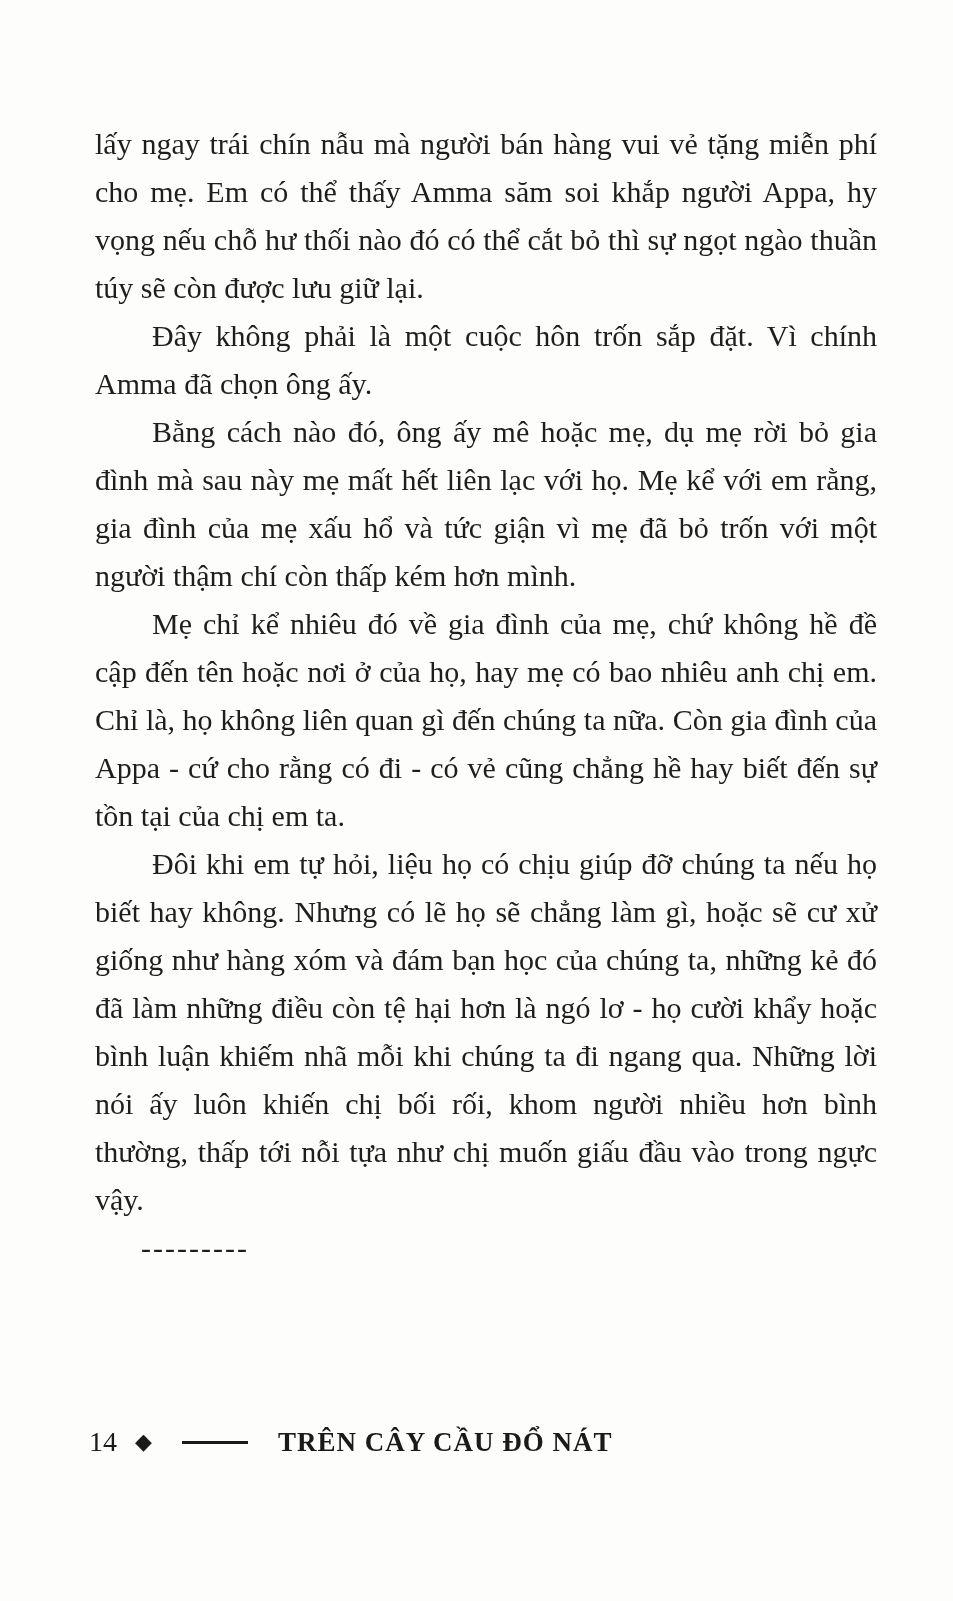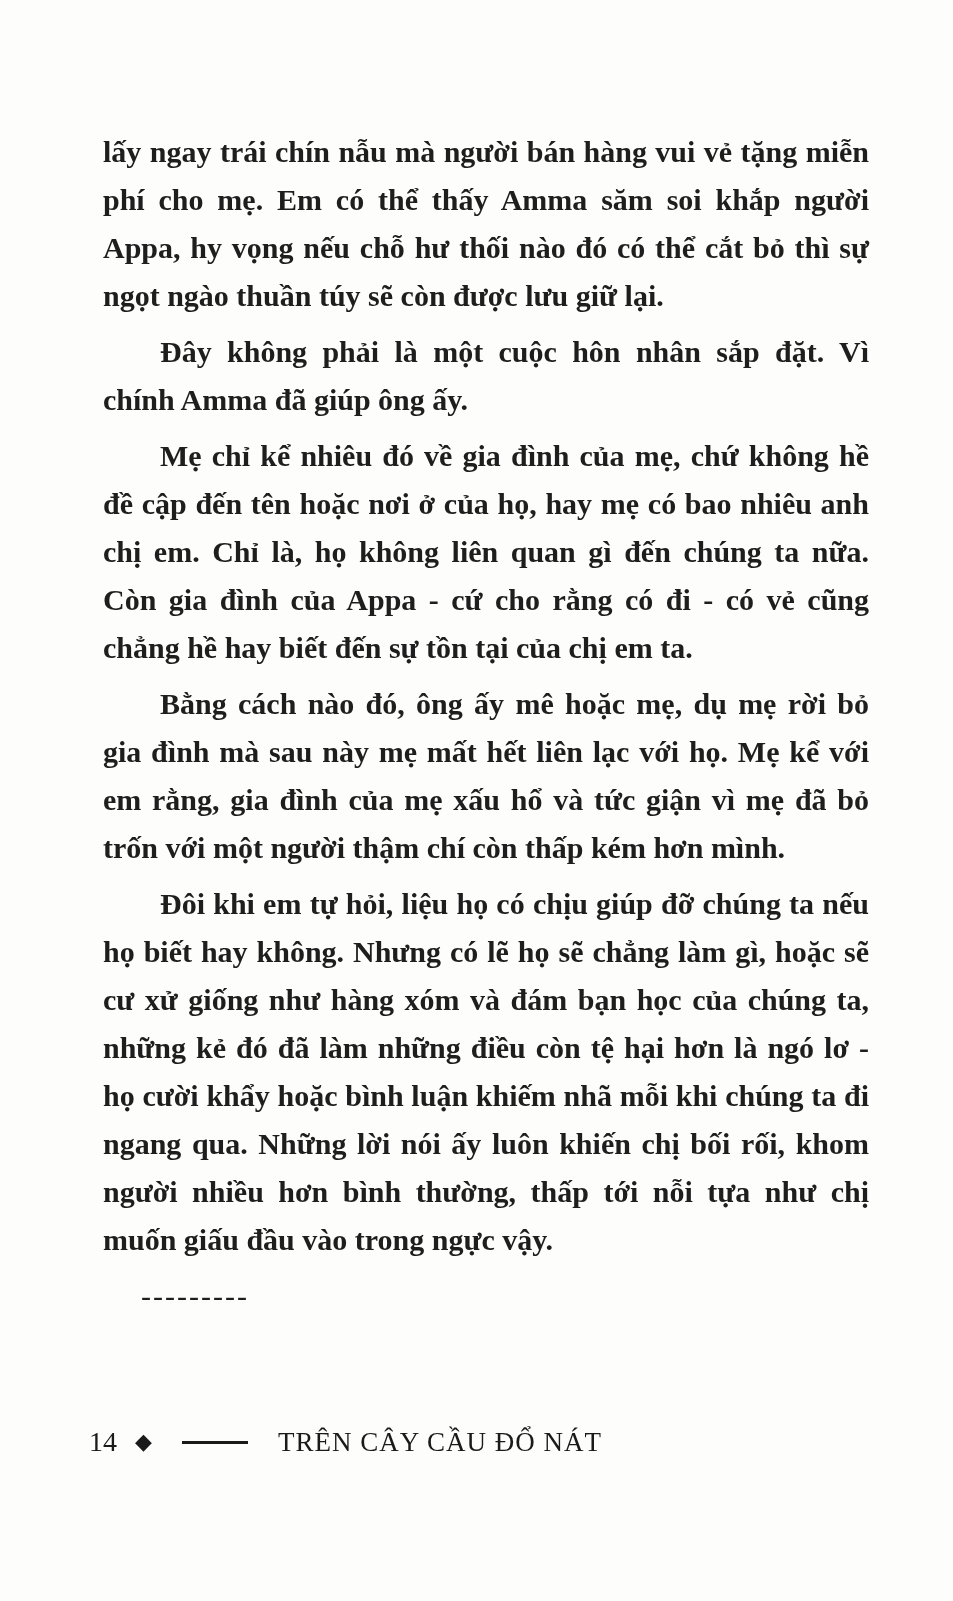--- a/index.html
+++ b/index.html
@@ -23,22 +23,21 @@
     position: absolute;
     left: 95px;
     top: 120px;
     width: 782px;
     font-size: 30px;
     line-height: 48px;
     text-align: justify;
     text-justify: inter-word;
   }
   .para {
-    margin: 8px;
-    font-weight: bold;
+    margin: 0;
   }
   .para.indent {
     text-indent: 57px;
   }
   .separator {
     margin: 0;
     text-indent: 46px;
     text-align: left;
     letter-spacing: 2px;
     line-height: 48px;
@@ -62,35 +61,35 @@
     margin-right: 30px;
   }
   .footer .rule {
     display: inline-block;
     width: 66px;
     height: 3px;
     background: #1a1a1a;
     margin-right: 30px;
   }
   .footer .title {
-    font-weight: normal;
+    font-weight: bold;
     font-size: 27px;
     letter-spacing: 1px;
   }
 </style>
 </head>
 <body>
 
 <div class="page">
 
   <div class="text-block">
     <p class="para">lấy ngay trái chín nẫu mà người bán hàng vui vẻ tặng miễn phí cho mẹ. Em có thể thấy Amma săm soi khắp người Appa, hy vọng nếu chỗ hư thối nào đó có thể cắt bỏ thì sự ngọt ngào thuần túy sẽ còn được lưu giữ lại.</p>
-    <p class="para indent">Đây không phải là một cuộc hôn nhân sắp đặt. Vì chính Amma đã giúp ông ấy.</p>
+    <p class="para indent">Đây không phải là một cuộc hôn trốn sắp đặt. Vì chính Amma đã chọn ông ấy.</p>
+    <p class="para indent">Bằng cách nào đó, ông ấy mê hoặc mẹ, dụ mẹ rời bỏ gia đình mà sau này mẹ mất hết liên lạc với họ. Mẹ kể với em rằng, gia đình của mẹ xấu hổ và tức giận vì mẹ đã bỏ trốn với một người thậm chí còn thấp kém hơn mình.</p>
     <p class="para indent">Mẹ chỉ kể nhiêu đó về gia đình của mẹ, chứ không hề đề cập đến tên hoặc nơi ở của họ, hay mẹ có bao nhiêu anh chị em. Chỉ là, họ không liên quan gì đến chúng ta nữa. Còn gia đình của Appa - cứ cho rằng có đi - có vẻ cũng chẳng hề hay biết đến sự tồn tại của chị em ta.</p>
-    <p class="para indent">Bằng cách nào đó, ông ấy mê hoặc mẹ, dụ mẹ rời bỏ gia đình mà sau này mẹ mất hết liên lạc với họ. Mẹ kể với em rằng, gia đình của mẹ xấu hổ và tức giận vì mẹ đã bỏ trốn với một người thậm chí còn thấp kém hơn mình.</p>
     <p class="para indent">Đôi khi em tự hỏi, liệu họ có chịu giúp đỡ chúng ta nếu họ biết hay không. Nhưng có lẽ họ sẽ chẳng làm gì, hoặc sẽ cư xử giống như hàng xóm và đám bạn học của chúng ta, những kẻ đó đã làm những điều còn tệ hại hơn là ngó lơ - họ cười khẩy hoặc bình luận khiếm nhã mỗi khi chúng ta đi ngang qua. Những lời nói ấy luôn khiến chị bối rối, khom người nhiều hơn bình thường, thấp tới nỗi tựa như chị muốn giấu đầu vào trong ngực vậy.</p>
     <p class="separator">---------</p>
   </div>
 
   <div class="footer">
     <span class="page-number">14</span>
     <span class="diamond">◆</span>
     <span class="rule"></span>
     <span class="title">TRÊN CÂY CẦU ĐỔ NÁT</span>
   </div>

